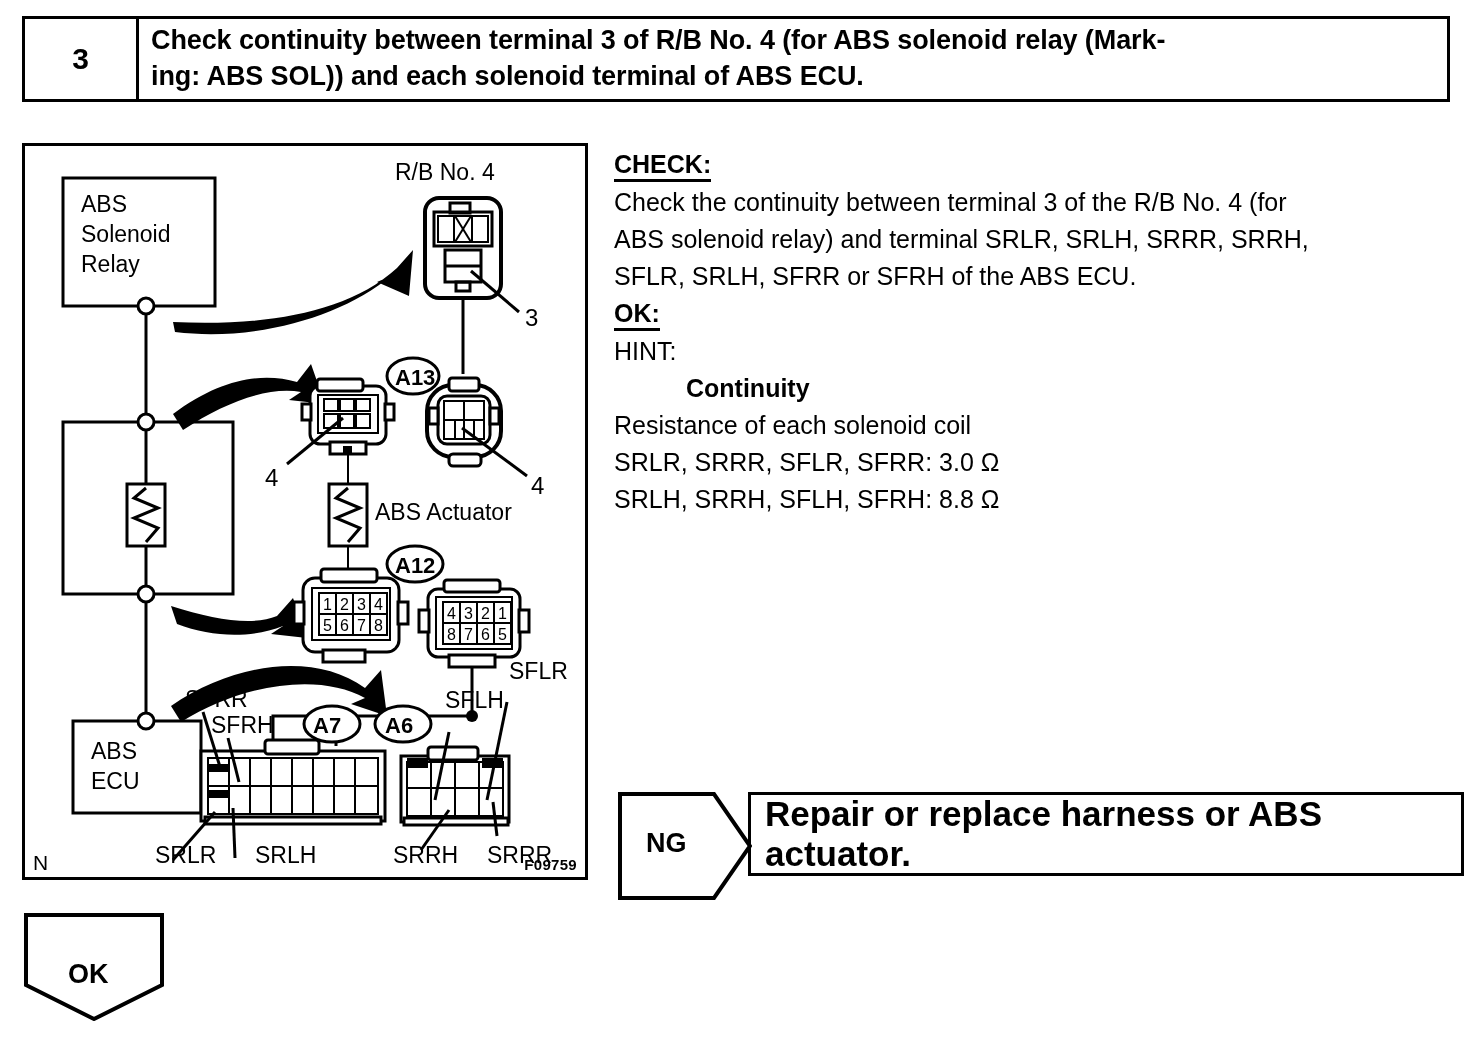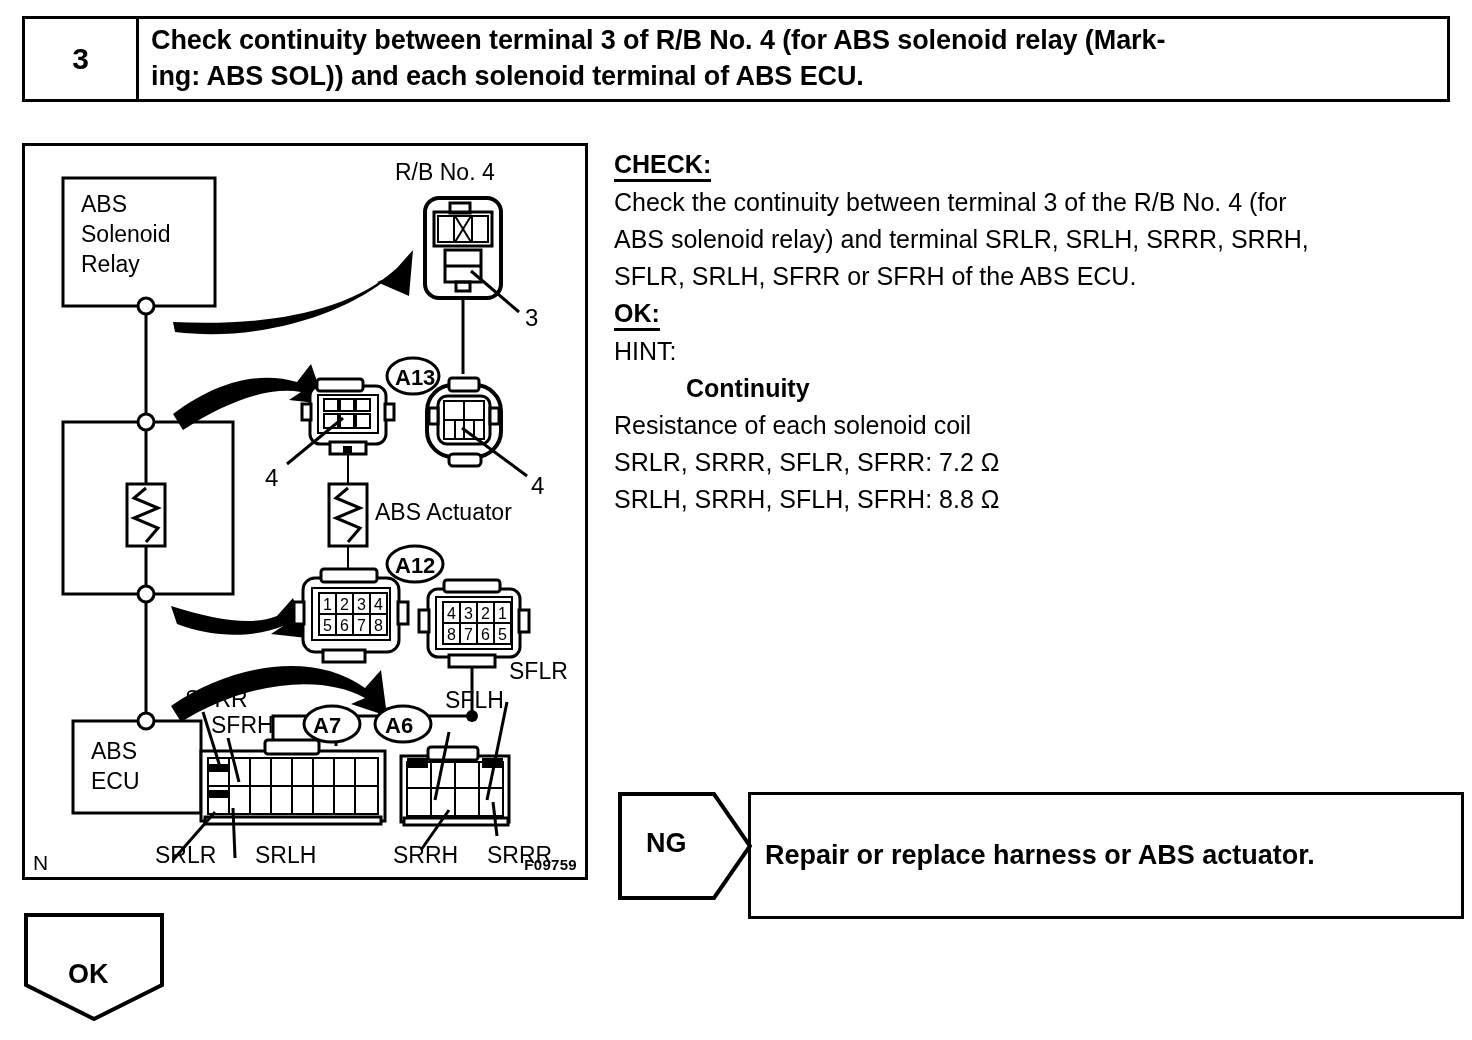--- a/index.html
+++ b/index.html
@@ -119,27 +119,27 @@
     left: 28px;
     top: 36px;
     font-size: 27px;
     font-weight: bold;
   }
   .ng-text-box {
     position: absolute;
     left: 130px;
     top: 0;
     width: 716px;
-    height: 127px;
+    height: 84px;
     border: 3px solid #000;
     box-sizing: border-box;
     display: flex;
     align-items: center;
     padding-left: 14px;
-    font-size: 27px;
+    font-size: 35px;
     font-weight: bold;
   }
 
   
   .ok-block {
     position: absolute;
     left: 24px;
     top: 913px;
     width: 140px;
     height: 108px;
@@ -387,21 +387,21 @@
   </div>
   <div class="tp-line">Check the continuity between terminal 3 of the R/B No. 4 (for</div>
   <div class="tp-line">ABS solenoid relay) and terminal SRLR, SRLH, SRRR, SRRH,</div>
   <div class="tp-line">SFLR, SRLH, SFRR or SFRH of the ABS ECU.</div>
   <div class="tp-head-row">
     <span class="tp-heading">OK:</span>
   </div>
   <div class="tp-line">HINT:</div>
   <div class="tp-line tp-indent">Continuity</div>
   <div class="tp-line">Resistance of each solenoid coil</div>
-  <div class="tp-line">SRLR, SRRR, SFLR, SFRR: 7.2 Ω</div>
+  <div class="tp-line">SRLR, SRRR, SFLR, SFRR: 3.0 Ω</div>
   <div class="tp-line">SRLH, SRRH, SFLH, SFRH: 8.8 Ω</div>
 </div>
 
 <div class="ng-block">
   <svg class="ng-tag" width="134" height="108" viewBox="0 0 134 108">
     <polygon points="2,2 96,2 132,54 96,106 2,106" fill="#fff" stroke="#000" stroke-width="4"></polygon>
   </svg>
   <div class="ng-tag-label">NG</div>
   <div class="ng-text-box">Repair or replace harness or ABS actuator.</div>
 </div>

